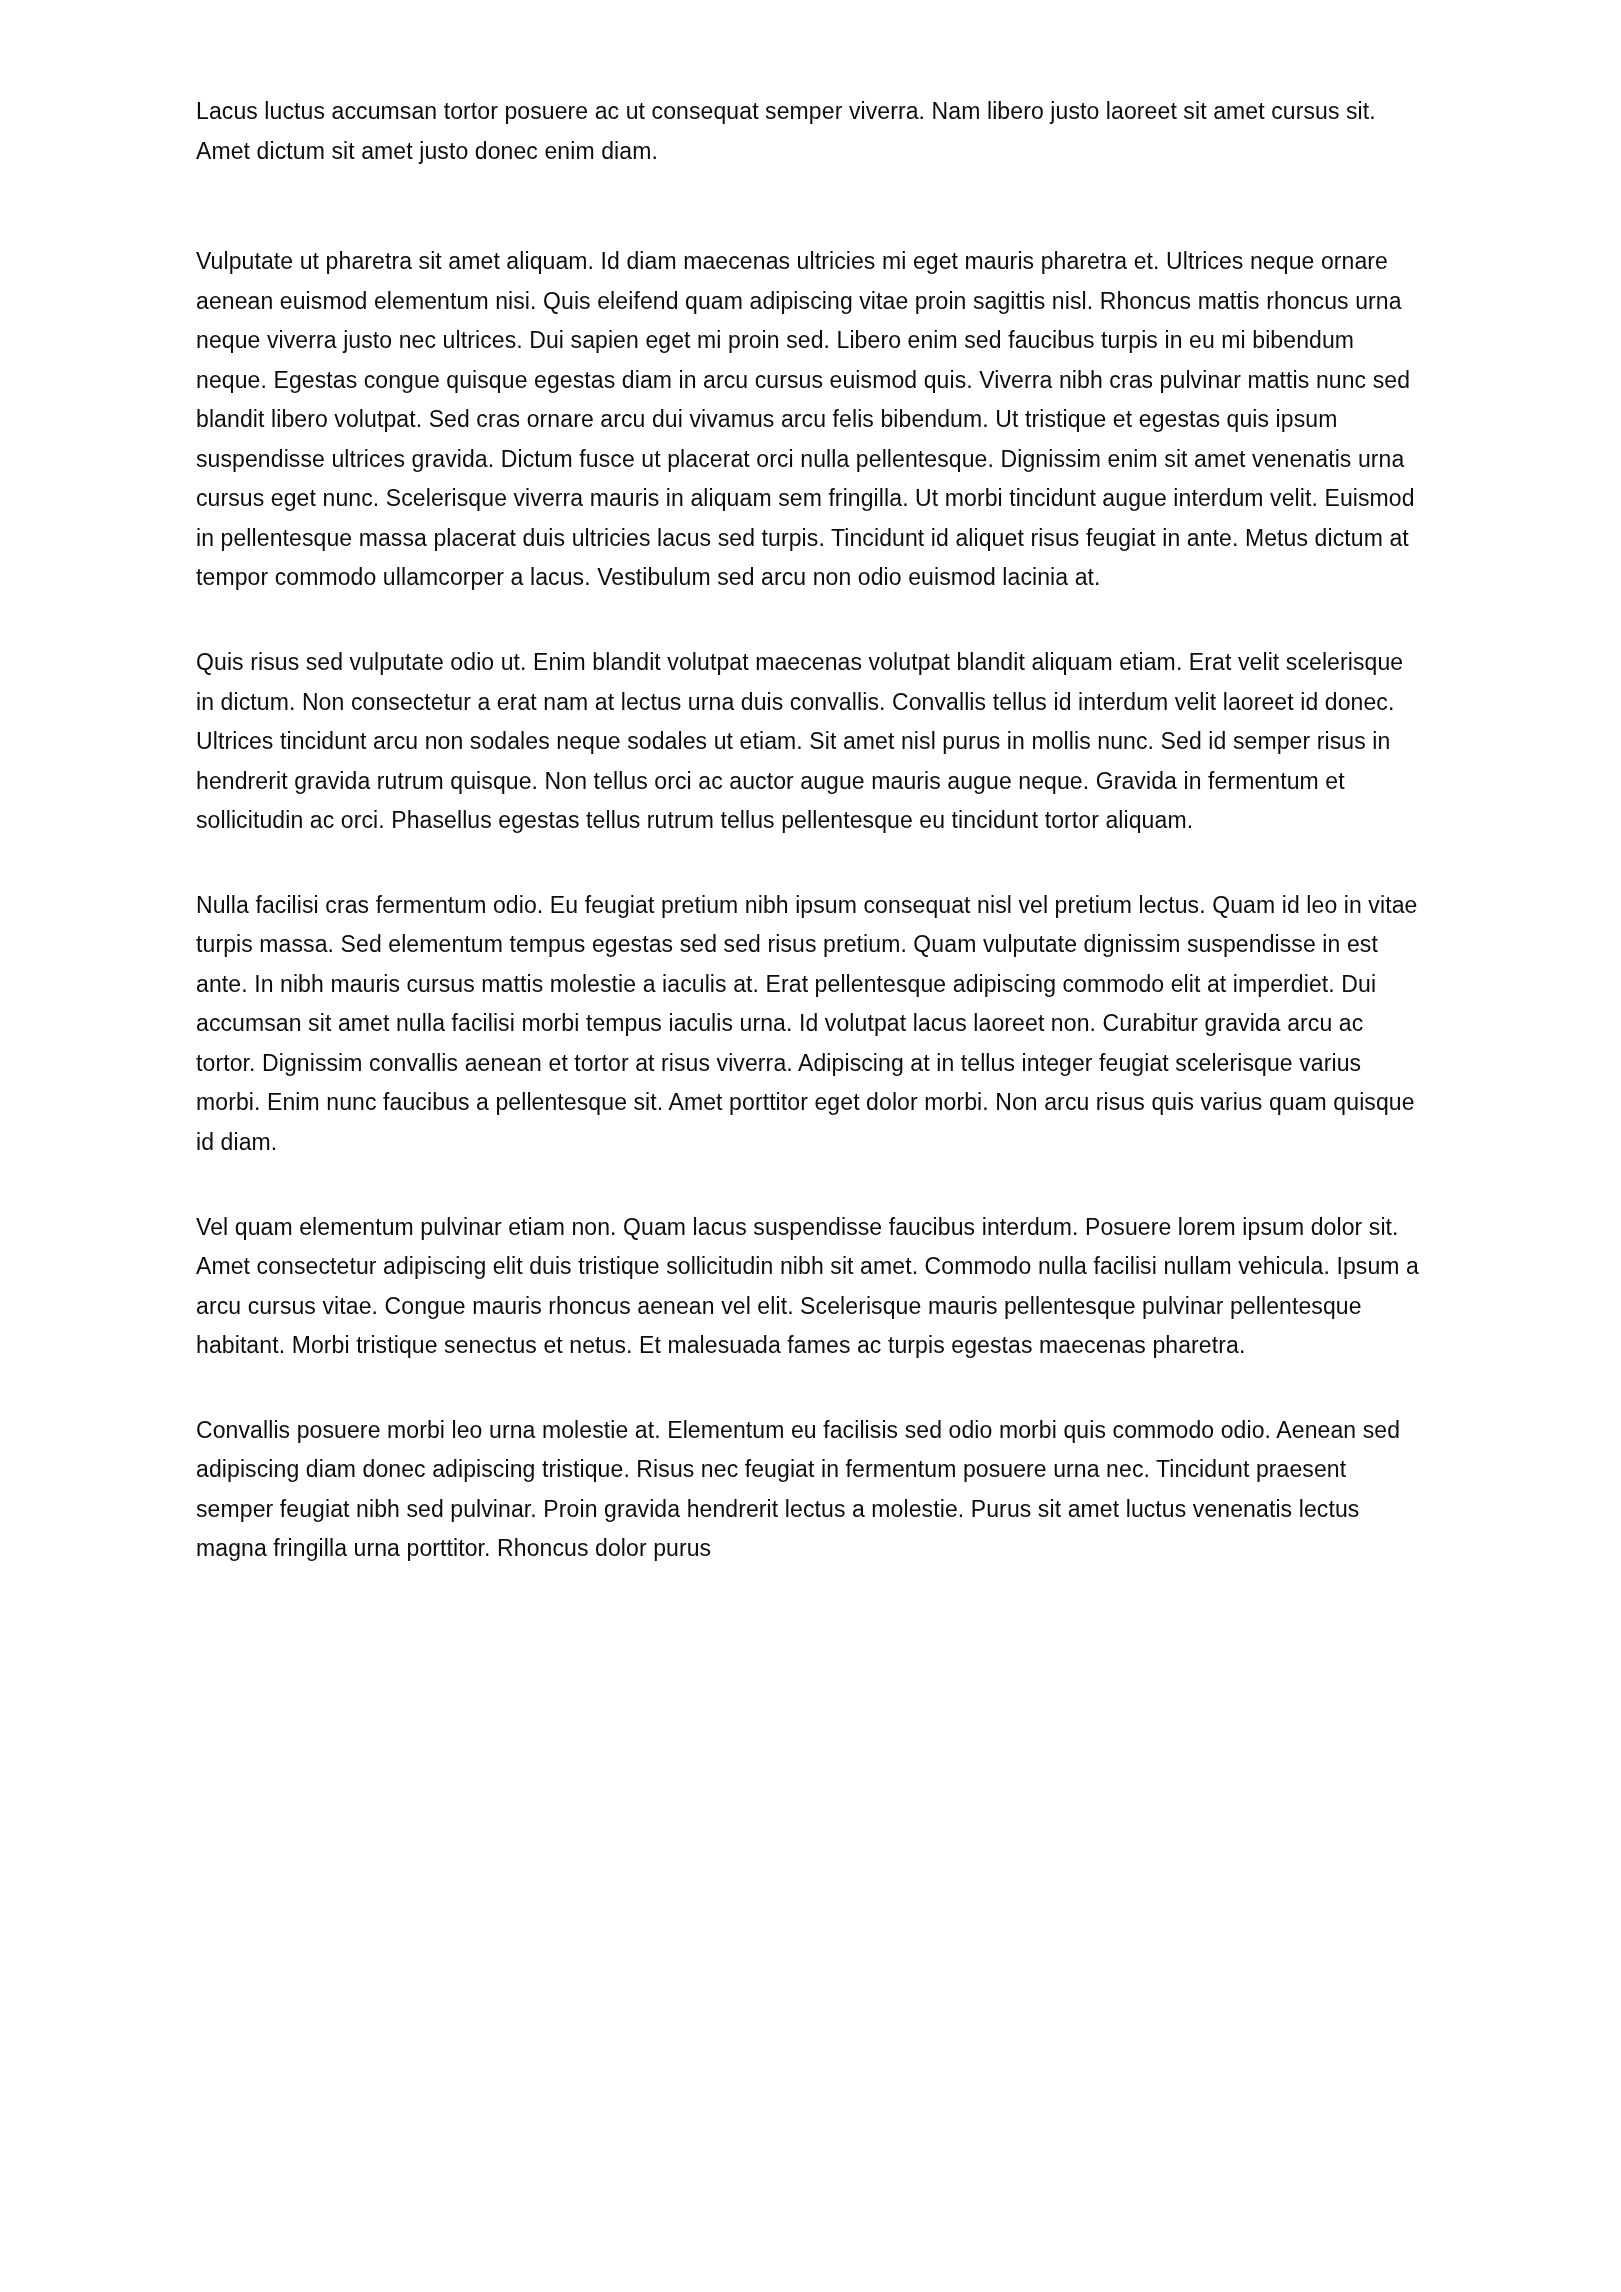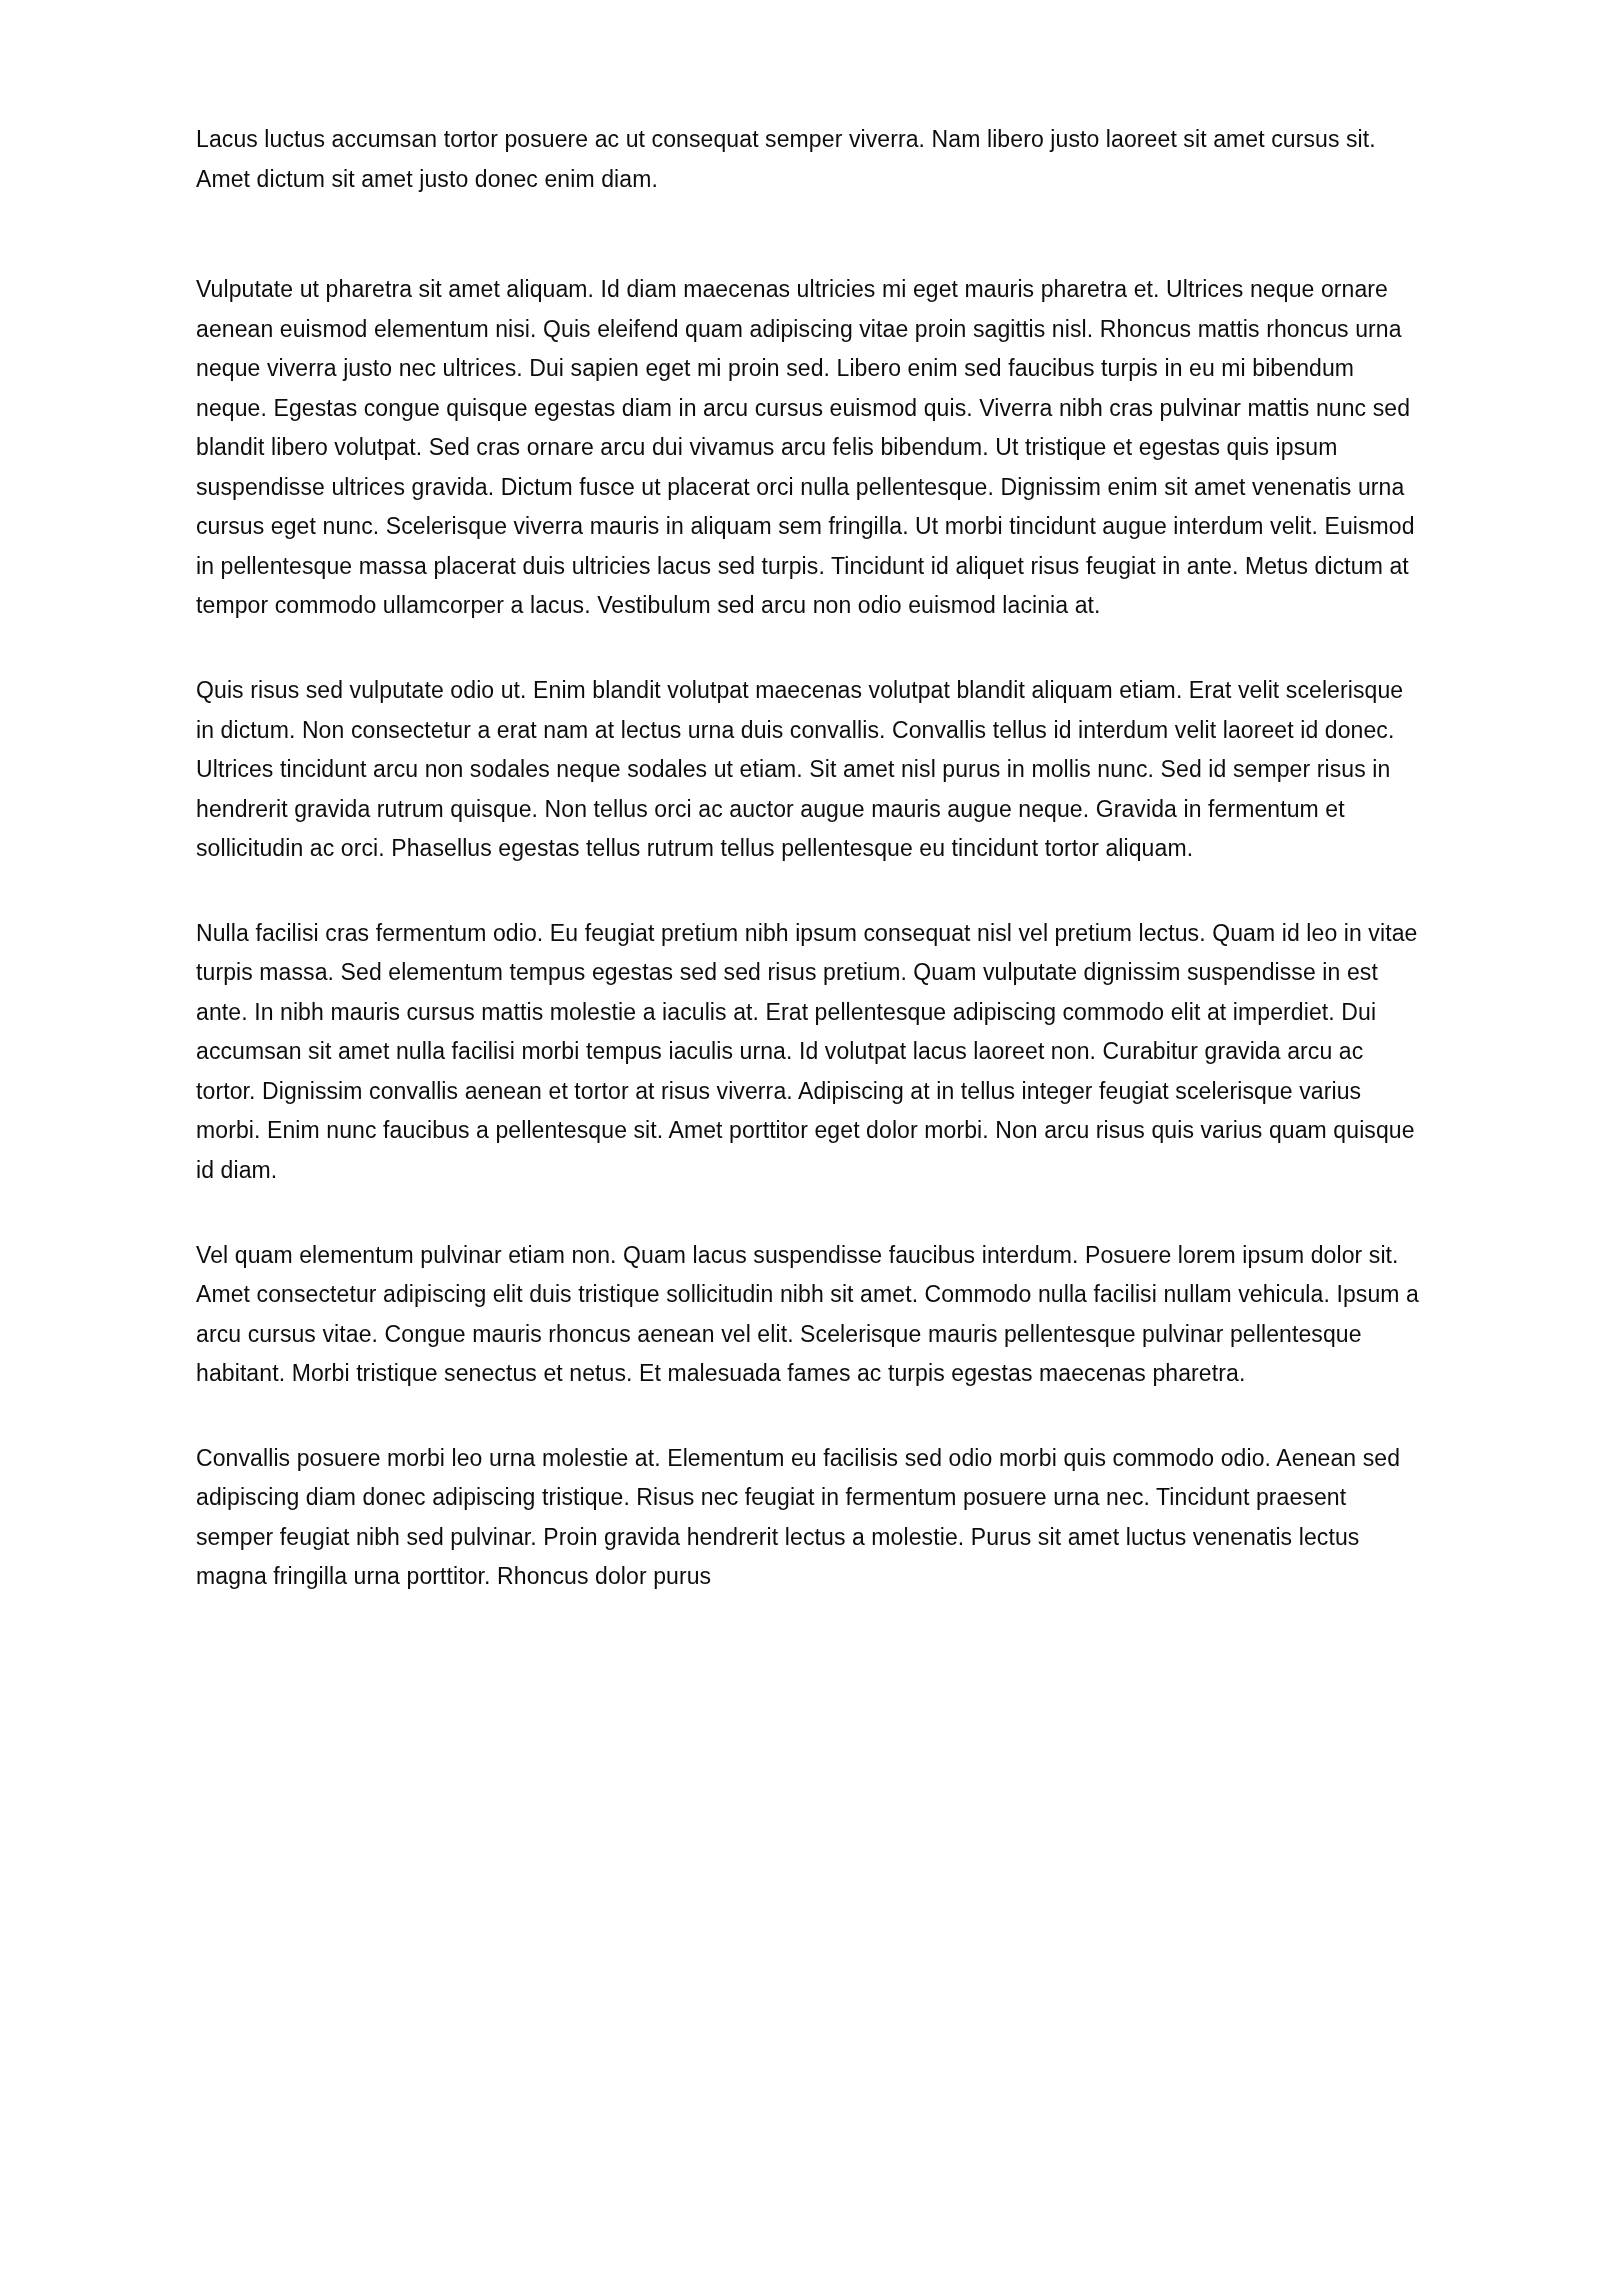--- a/index.html
+++ b/index.html
@@ -6,21 +6,21 @@
     margin: 0;
     padding: 0;
     background: #ffffff;
   }
   .page {
     width: 1621px;
     height: 1918px;
     background: #ffffff;
     position: relative;
     box-sizing: border-box;
-    padding: 120px 201px 118px 196px;
+    padding: 92px 201px 118px 196px;
     font-family: "Liberation Serif", serif;
   }
   .body-text {
     font-family: "Liberation Sans", sans-serif;
     font-size: 23px;
     line-height: 1.72;
     color: #0d0d0d;
     text-align: left;
     letter-spacing: 0.1px;
   }

